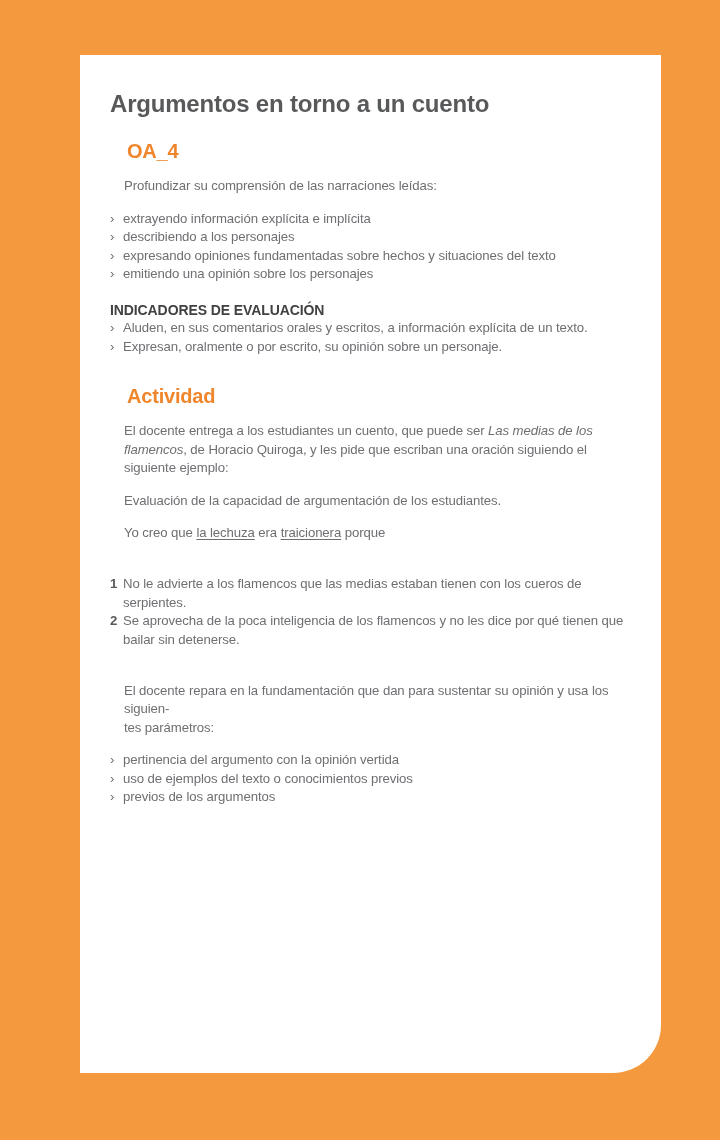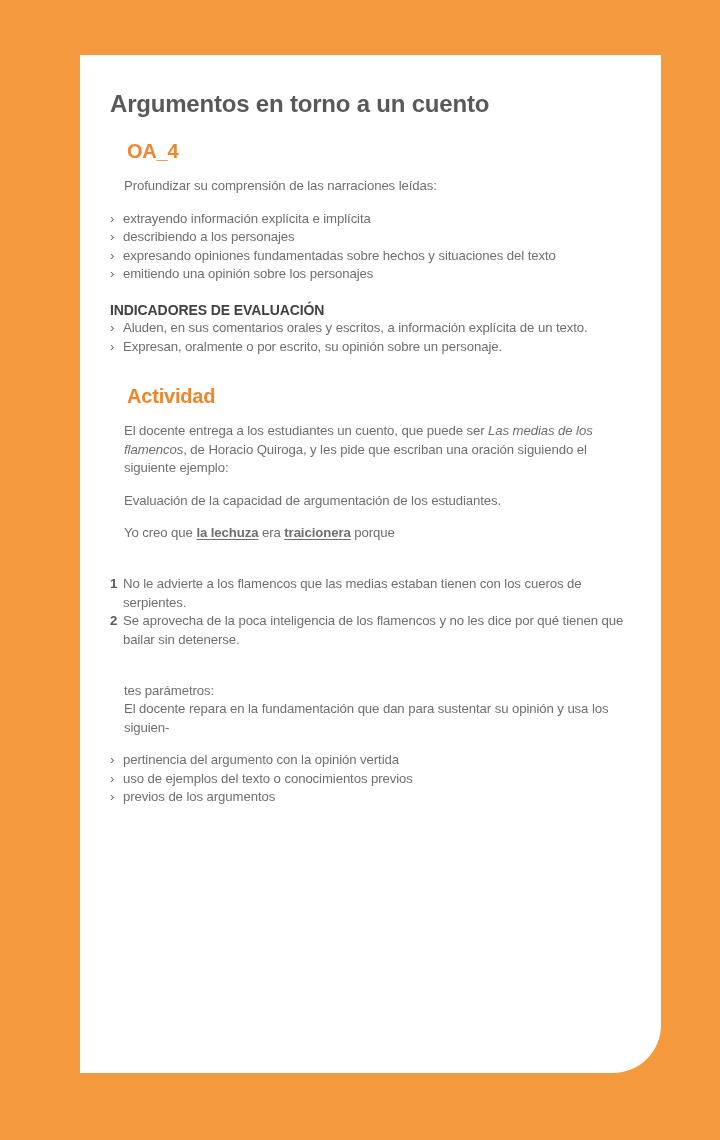--- a/index.html
+++ b/index.html
@@ -64,21 +64,21 @@
     color: #6E6F72;
   }
   .num-row .num {
     flex: 0 0 13px;
     font-weight: bold;
     color: #58595B;
   }
   .bullet-row .btext, .num-row .ntext { flex: 1 1 auto; }
   .gap { height: 18.5px; }
   .italic { font-style: italic; }
-  .uline { text-decoration: underline; text-underline-offset: 2px; font-weight: bold; }
+  .uline { text-decoration: underline; text-underline-offset: 2px; }
 </style>
 </head>
 <body>
 
 <div class="card">
   <div class="card-content">
 
     <h1 class="page-title">Argumentos en torno a un cuento</h1>
 
     <section>
@@ -127,22 +127,22 @@
         <span class="ntext">No le advierte a los flamencos que las medias estaban tienen con los cueros de serpientes.</span>
       </div>
       <div class="num-row">
         <span class="num">2</span>
         <span class="ntext">Se aprovecha de la poca inteligencia de los flamencos y no les dice por qué tienen que bailar sin detenerse.</span>
       </div>
 
       <div class="gap"></div>
 
       <p>
+          <span style="display:block">El docente repara en la fundamentación que dan para sustentar su opinión y usa los siguien-</span>
           <span style="display:block">tes parámetros:</span>
-          <span style="display:block">El docente repara en la fundamentación que dan para sustentar su opinión y usa los siguien-</span>
         </p>
 
       <div class="bullet-row">
         <span class="marker">›</span>
         <span class="btext">pertinencia del argumento con la opinión vertida</span>
       </div>
       <div class="bullet-row">
         <span class="marker">›</span>
         <span class="btext">uso de ejemplos del texto o conocimientos previos</span>
       </div>

